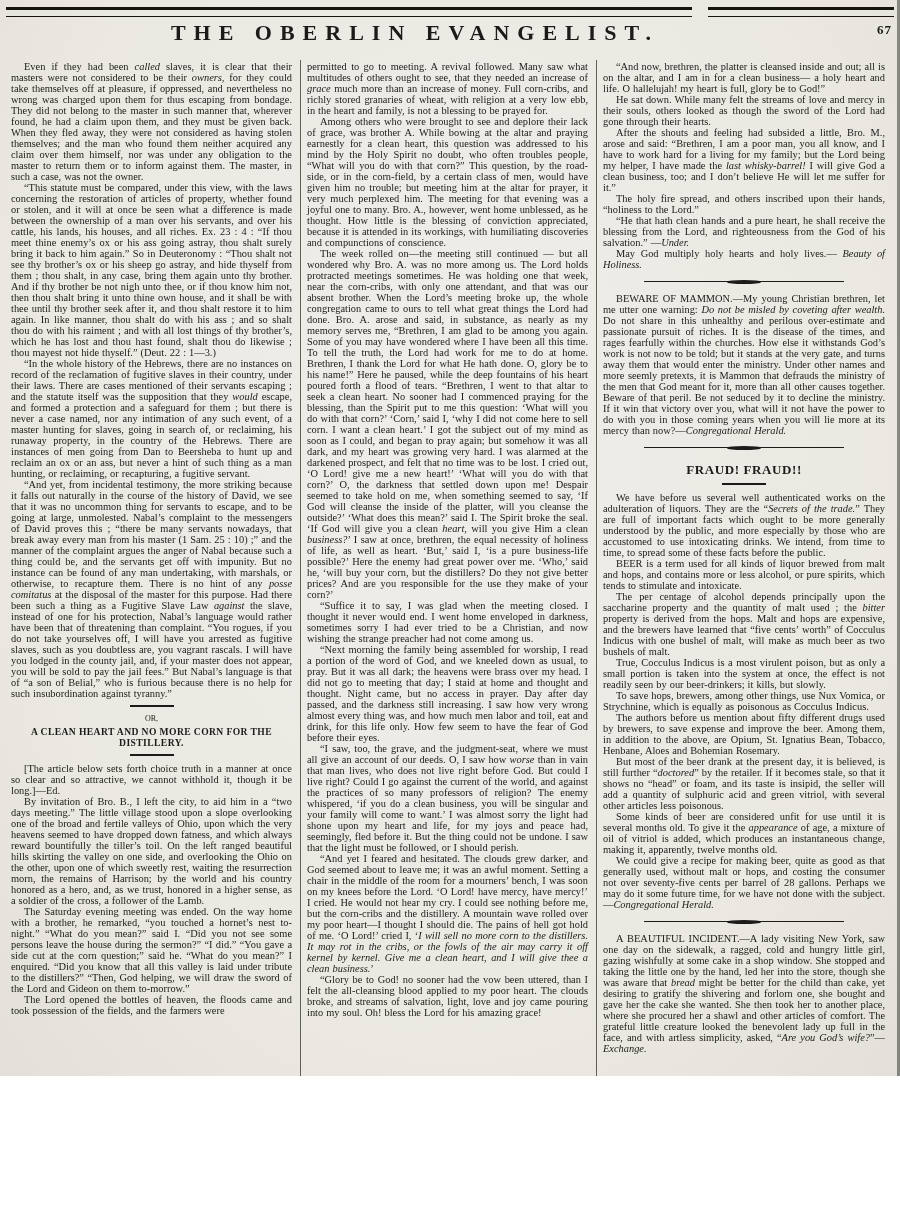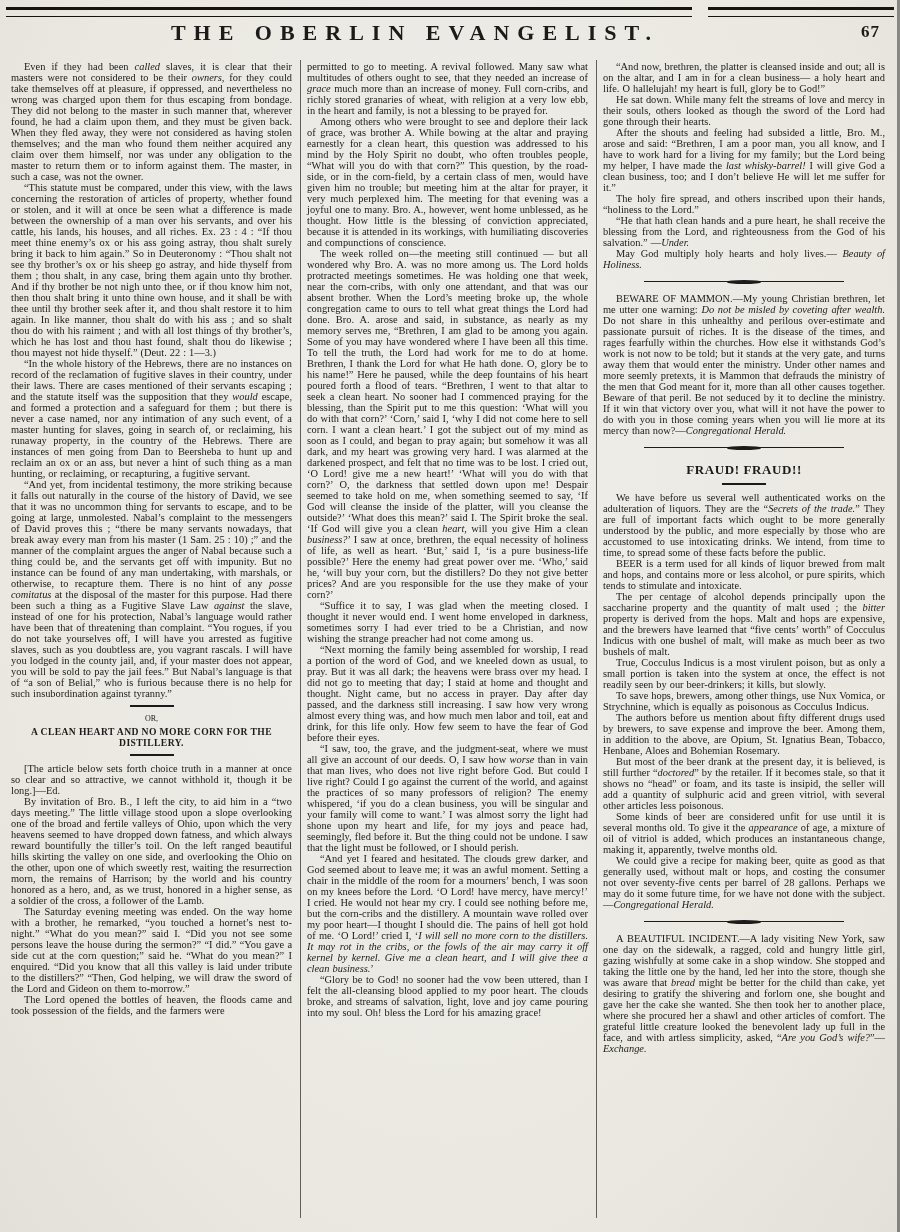--- a/index.html
+++ b/index.html
@@ -1,38 +1,38 @@
 <!DOCTYPE html>
 <html><head>
 <meta charset="utf-8">
 <style>
   html,body{margin:0;padding:0;}
   .page{
     position:relative;
-    width:900px;height:1232px;
+    width:900px;height:1076px;
     background:#edebe5;
     background-image:radial-gradient(ellipse at 50% 40%, #f0eee9 0%, #eae8e1 70%, #e2e0d8 100%);
     font-family:"Liberation Serif", serif;
     color:#1c1b19;
     overflow:hidden;
     box-sizing:border-box;
   }
   .page-edge-right{position:absolute;right:0;top:0;width:3px;height:100%;background:#3a3934;opacity:.55;}
   .masthead{padding:7px 4px 0 4px;}
   .mast-rules{display:flex;gap:16px;padding:0 2px;}
   .mast-rule{height:6px;border-top:3px solid #15140f;border-bottom:1.5px solid #15140f;}
   .mast-rule.left{flex:1 1 auto;}
   .mast-rule.right{width:186px;}
   .title-row{position:relative;height:34px;margin-top:3px;}
   .paper-title{
     position:absolute;left:0;right:70px;text-align:center;
     font-size:22px;font-weight:bold;letter-spacing:8px;
     white-space:nowrap;
   }
-  .page-number{position:absolute;right:16px;top:2px;font-size:17px;font-weight:bold;letter-spacing:1px;}
+  .page-number{position:absolute;right:4px;top:2px;font-size:13px;font-weight:bold;letter-spacing:1px;}
   .columns{display:flex;align-items:stretch;padding:6px 5px 0 5px;height:1164px;box-sizing:border-box;}
   .col{width:296px;box-sizing:border-box;padding:1px 8px 0 6px;}
   .col.rule{border-right:1px solid #5f5e57;}
   .para{
     font-size:10.4px;line-height:11px;
     text-align:justify;text-indent:13px;margin:0;
     word-spacing:.4px;
   }
   .para.cont{text-indent:0;}
   .art-head{text-align:center;font-weight:bold;font-size:13px;letter-spacing:.6px;margin:11px 0 1px 0;line-height:15px;}

